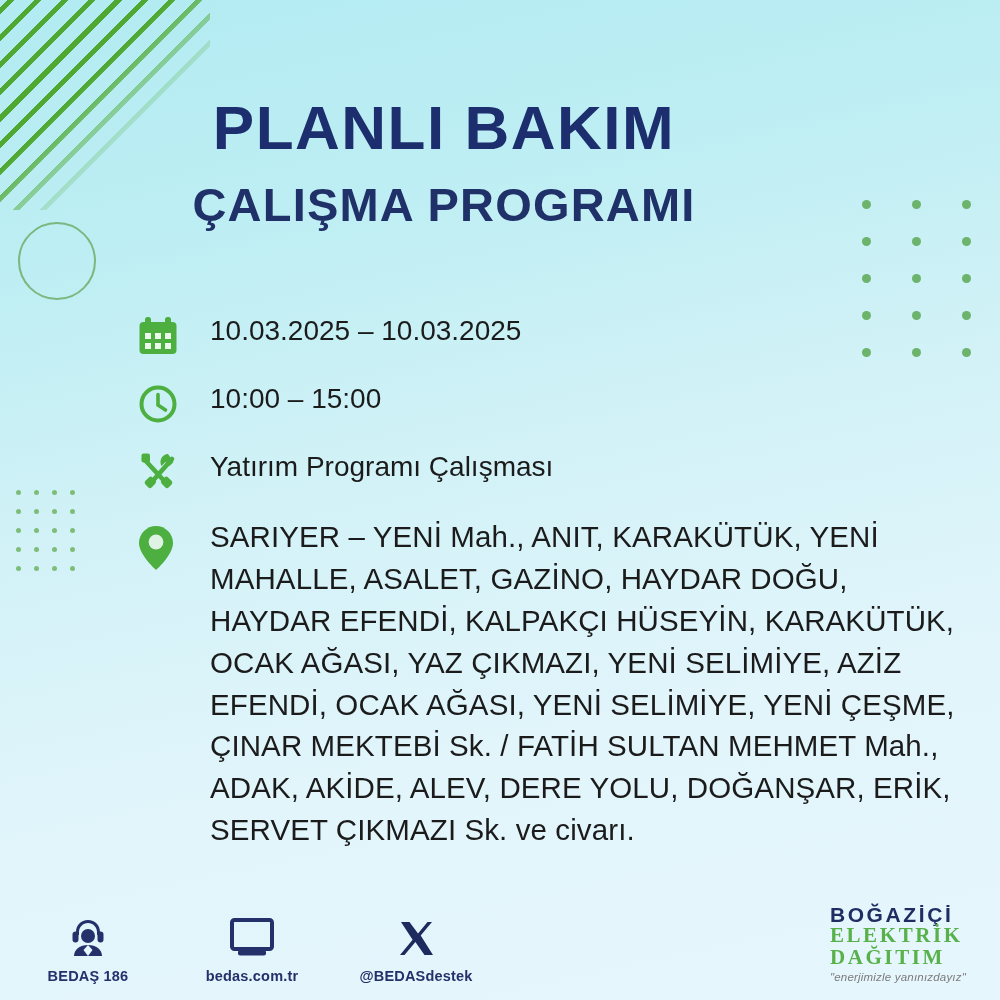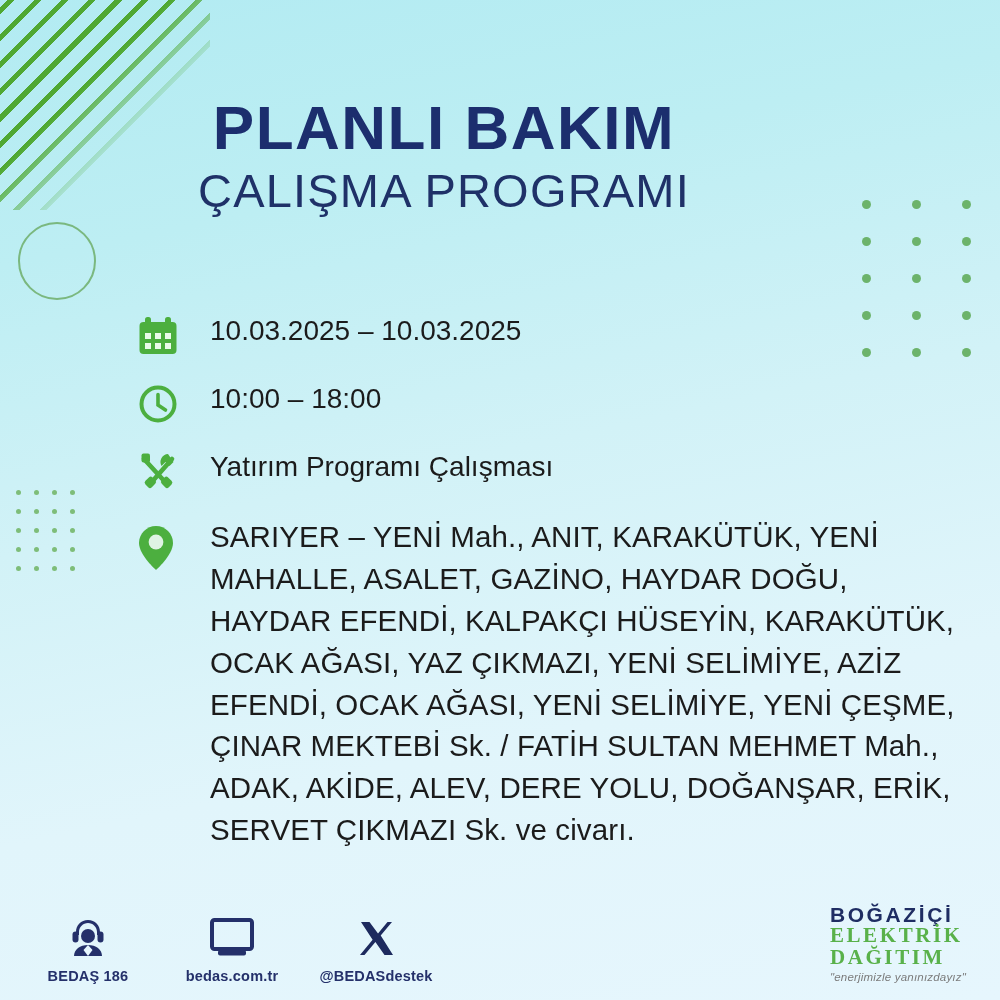--- a/index.html
+++ b/index.html
@@ -31,39 +31,39 @@
     grid-template-columns:repeat(4,18px); grid-template-rows:repeat(5,19px); }
   #dots-left i { width:5px; height:5px; border-radius:50%; background:#7ebd79; display:block; }
 
   
   #title-block { position:absolute; top:96px; left:0; width:888px; text-align:center; }
   #title-main {
     font-size:62px; font-weight:bold; letter-spacing:1.5px;
     color:#1c2e6e; line-height:1.02; white-space:nowrap;
   }
   #title-sub {
-    font-size:47px; font-weight:400; letter-spacing:1.2px;
-    color:#1f3168; line-height:1.1; margin-top:6px; white-space:nowrap;
+    font-size:47px; font-weight:700; letter-spacing:1.2px;
+    color:#1f3168; line-height:1.1; margin-top:20px; white-space:nowrap;
   }
 
   
   #info { position:absolute; top:312px; left:136px; width:830px; }
   .row { display:flex; align-items:flex-start; margin-bottom:22px; }
   .row .ico { width:74px; flex:0 0 74px; display:flex; justify-content:flex-start;
               align-items:flex-start; padding-top:2px; }
   .row .txt { font-size:28px; color:#1b1b1b; line-height:1.35; }
   #row-address { margin-bottom:12px; }
   #row-address .ico { padding-top:8px; }
   #address-text { font-size:29.5px; line-height:1.42; letter-spacing:.1px; }
   #row-worktype .txt { font-size:28px; }
 
   
   #footer { position:absolute; left:0; bottom:16px; width:1000px;
             display:flex; align-items:flex-end; padding:0 34px; }
-  #contacts { display:flex; gap:36px; align-items:center; }
+  #contacts { display:flex; gap:56px; align-items:center; }
   .contact { display:flex; flex-direction:column; align-items:center; width:108px; }
   .contact .cico { height:52px; display:flex; align-items:flex-end; justify-content:center; }
   .contact .clabel { margin-top:7px; font-size:14.5px; font-weight:bold;
                      color:#24306a; letter-spacing:.2px; white-space:nowrap; }
 
   #logo { margin-left:auto; text-align:left; line-height:1.02; }
   #logo .l1 { font-size:21px; font-weight:bold; letter-spacing:2.6px; color:#1f2d63; }
   #logo .l2, #logo .l3 { font-size:21px; font-weight:bold; letter-spacing:2.6px; color:#59b14a;font-family:Liberation Serif, serif; }
   #logo .tag { font-size:11.5px; font-style:italic; color:#7b7b7b;
                letter-spacing:.2px; margin-top:4px; }
@@ -137,21 +137,21 @@
     <span class="txt">10.03.2025 – 10.03.2025</span>
   </div>
 
   <div class="row" id="row-time">
     <span class="ico">
       <svg width="44" height="44" viewBox="0 0 44 44">
         <circle cx="22" cy="22" r="16.5" fill="none" stroke="#4caf3f" stroke-width="4"></circle>
         <path d="M22 12.5 L22 23 L29.5 28" fill="none" stroke="#4caf3f" stroke-width="3.6" stroke-linecap="round"></path>
       </svg>
     </span>
-    <span class="txt">10:00 – 18:00</span>
+    <span class="txt">10:00 – 15:00</span>
   </div>
 
   <div class="row" id="row-worktype">
     <span class="ico">
       <svg width="46" height="44" viewBox="0 0 46 44">
         <g stroke="#4caf3f" stroke-width="4.6" stroke-linecap="round" fill="none">
           <path d="M8 9 L31 34"></path>
           <path d="M36 9 L14 34"></path>
         </g>
         <path d="M32 4 a8 8 0 0 0 -6.5 12 l4-4 4 4 4-4 z" fill="#4caf3f"></path>

